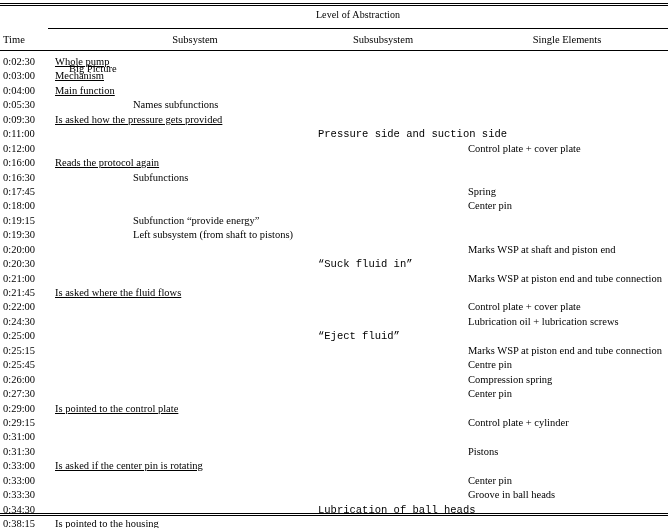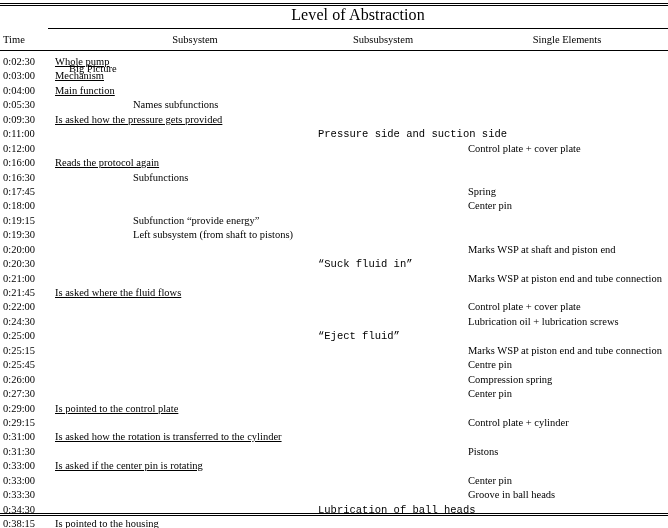--- a/index.html
+++ b/index.html
@@ -21,21 +21,21 @@
   .rule-top{top:3px;height:1px;}
   .rule-top2{top:5px;height:1px;}
   .rule-span{position:absolute;background:#000;height:1px;left:48px;width:620px;top:28px;}
   .rule-head{top:50px;height:1px;}
   .rule-bot{top:513px;height:1px;}
   .rule-bot2{top:515px;height:1px;}
 
   
   .group-head{
     position:absolute;top:8px;left:48px;width:620px;
-    text-align:center;font-size:16px;line-height:14px;
+    text-align:center;font-size:10px;line-height:14px;
     letter-spacing:0.1px;
   }
   
   .col-head{
     position:absolute;top:33px;font-size:10.5px;line-height:14px;
     white-space:nowrap;
   }
   .ch-time{left:3px;}
   .ch-big{left:69px;margin-top:29px;}
   .ch-sub{left:130px;width:130px;text-align:center;}
@@ -182,21 +182,20 @@
       <div class="row">
         <div class="c c-time">0:29:00</div>
         <div class="c c-big">Is pointed to the control plate</div>
       </div>
       <div class="row">
         <div class="c c-time">0:29:15</div>
         <div class="c c-single">Control plate + cylinder</div>
       </div>
       <div class="row">
         <div class="c c-time">0:31:00</div>
-        <div class="c c-big">Is asked how the rotation is transferred to the cylinder</div>
       </div>
       <div class="row">
         <div class="c c-time">0:31:30</div>
         <div class="c c-single">Pistons</div>
       </div>
       <div class="row">
         <div class="c c-time">0:33:00</div>
         <div class="c c-big">Is asked if the center pin is rotating</div>
       </div>
       <div class="row">

